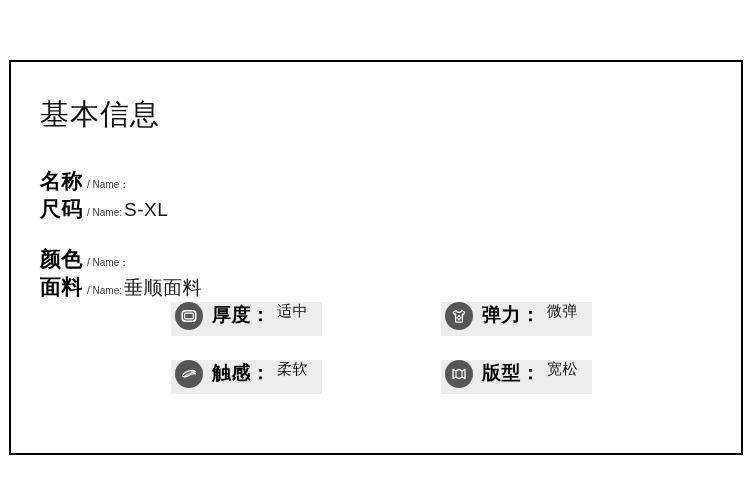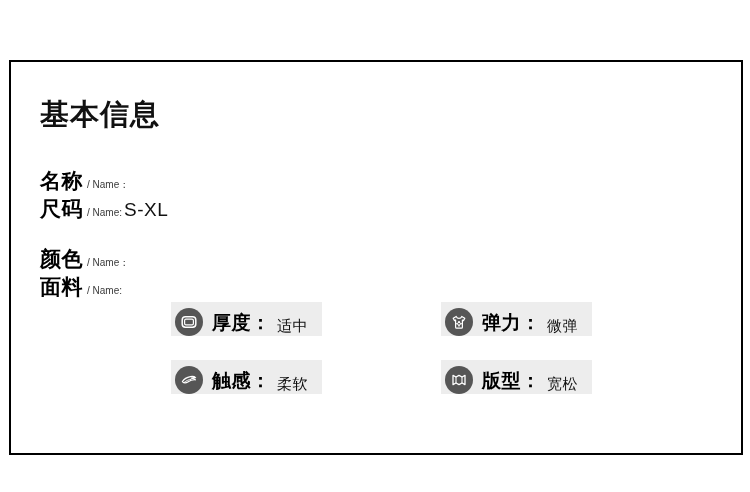--- a/index.html
+++ b/index.html
@@ -27,21 +27,21 @@
     border: 2px solid #000000;
     background: #ffffff;
   }
 
   
   .section-title {
     position: absolute;
     left: 29px;
     top: 38px;
     font-size: 29px;
-    font-weight: bold;
+    font-weight: normal;
     letter-spacing: 1px;
     line-height: 1;
     color: #111111;
   }
 
   
   .info-grid {
     position: absolute;
     left: 29px;
     top: 105px;
@@ -90,21 +90,21 @@
   }
   .pill-row {
     display: flex;
     flex-direction: row;
     margin-bottom: 24px;
   }
   .pill-slot { width: 296px; }
 
   .pill {
     display: inline-flex;
-    align-items: flex-end;
+    align-items: flex-start;
     background: #ededed;
     height: 34px;
     padding: 0 14px 0 4px;
     box-sizing: border-box;
   }
   .pill-icon {
     width: 28px;
     height: 28px;
     border-radius: 50%;
     background: #565656;
@@ -157,20 +157,21 @@
     </div>
 
     <div class="info-row">
       <div class="info-cell left">
         <span class="lbl-cn">颜色</span>
         <span class="lbl-en">/ Name：</span>
       </div>
       <div class="info-cell right">
         <span class="lbl-cn">面料</span>
         <span class="lbl-en">/ Name:</span>
+        <span class="val">垂顺面料</span>
       </div>
     </div>
 
   </div>
 
   <div class="pills">
 
     <div class="pill-row">
       <div class="pill-slot">
         <div class="pill">

